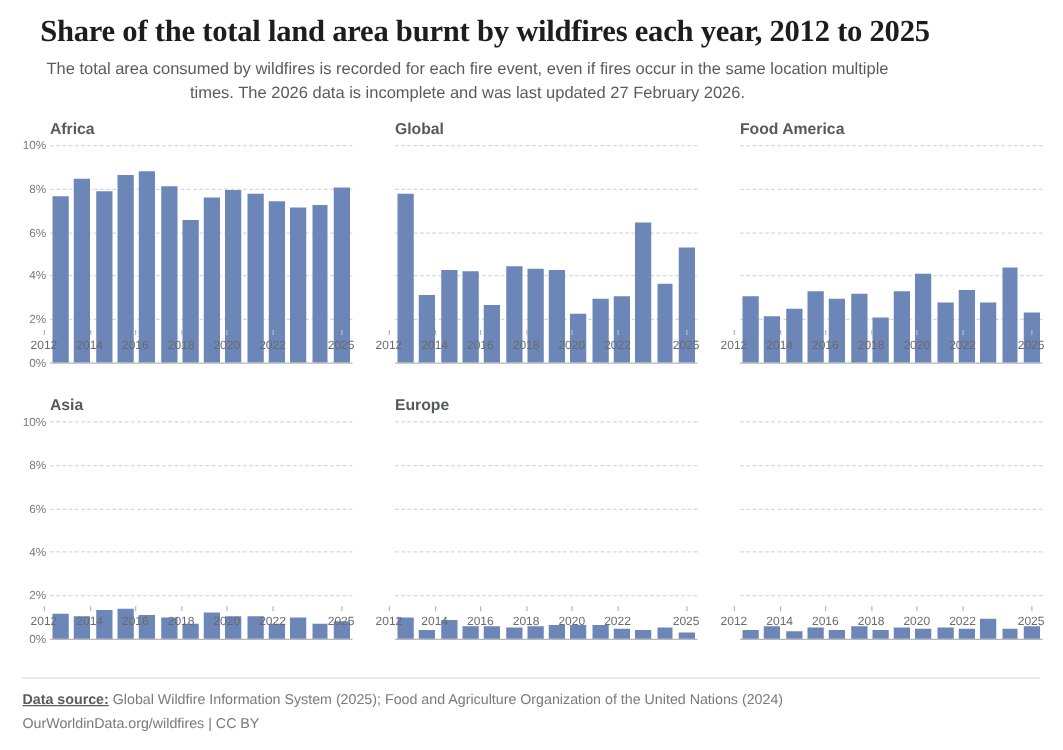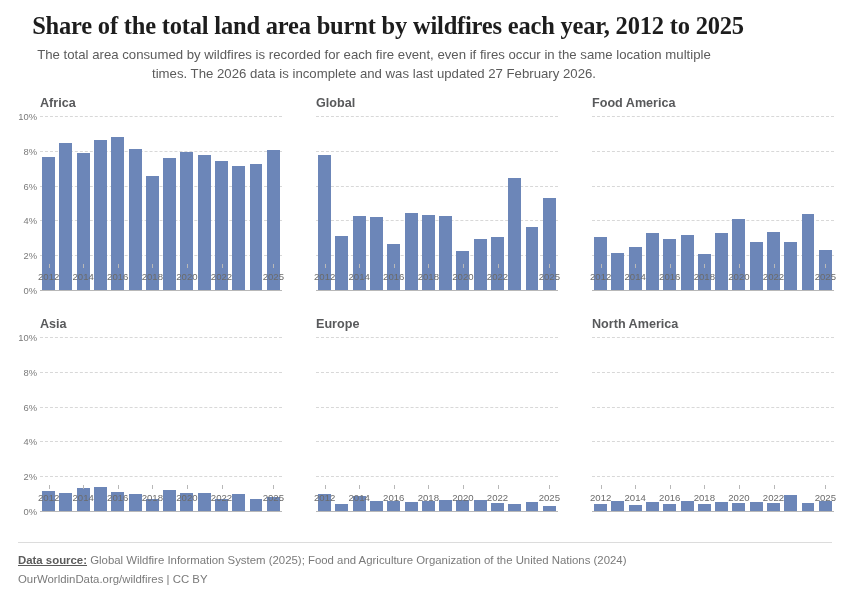--- a/index.html
+++ b/index.html
@@ -138,21 +138,21 @@
     justify-content: center;
     position: relative;
   }
   .bar {
     width: 75%;
     background: #6c86b8;
   }
   
   .xaxis {
     position: absolute;
-    left: 22px; right: 0;
+    left: 8px; right: 0;
     bottom: 0;
     height: 22px;
     text-align: right;
   }
   .xtick-label {
     position: absolute;
     top: 3px;
     transform: translateX(-50%);
     font-family: "Liberation Sans", sans-serif;
     font-size: 9.6px;
@@ -578,21 +578,20 @@
             <div class="xtick-mark" style="left: 60.7143%;"></div>
             <span class="xtick-label" style="left: 60.7143%;">2020</span>
             <div class="xtick-mark" style="left: 75%;"></div>
             <span class="xtick-label" style="left: 75%;">2022</span>
             <div class="xtick-mark" style="left: 96.4286%;"></div>
             <span class="xtick-label" style="left: 96.4286%;">2025</span>
           </div>
         </div>
       </div>
       <div class="panel">
-        <div class="panel-title">North America</div>
         <div class="plot-wrap">
           <div class="yaxis"></div>
           <div class="plot">
             <div class="gridline zero" style="top: 100%;"></div>
             <div class="gridline" style="top: 80%;"></div>
             <div class="gridline" style="top: 60%;"></div>
             <div class="gridline" style="top: 40%;"></div>
             <div class="gridline" style="top: 20%;"></div>
             <div class="gridline" style="top: 0%;"></div>
             <div class="bars">

